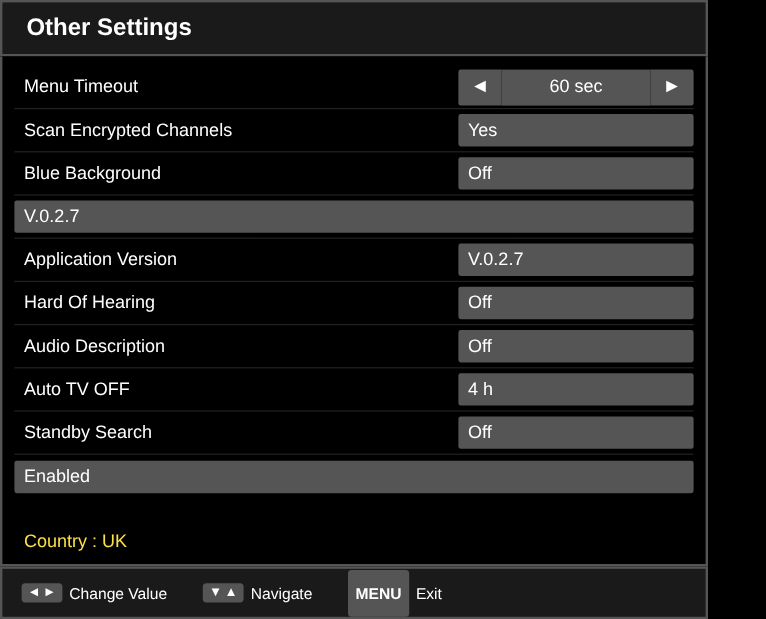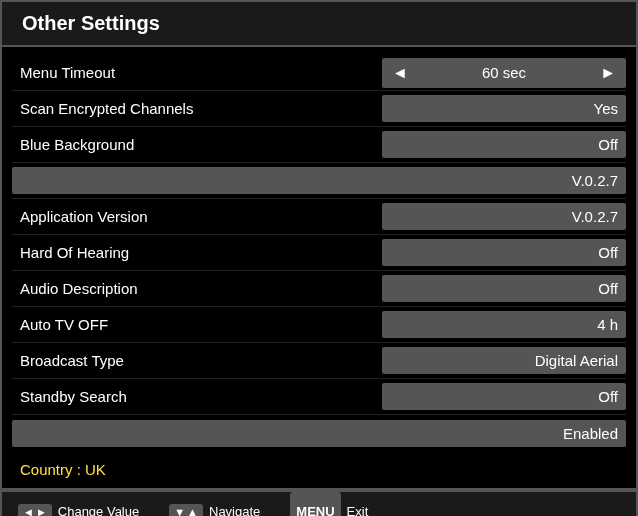--- a/index.html
+++ b/index.html
@@ -6,21 +6,21 @@
     body {
       width: 638px;
       height: 516px;
       background: #000;
       font-family: Arial, sans-serif;
       color: #fff;
       overflow: hidden;
     }
 
     .outer {
-      width: 638px;
+      width: 590px;
       height: 516px;
       display: flex;
       flex-direction: column;
     }
 
     
     .title-bar {
       background: #1a1a1a;
       border: 2px solid #555;
       border-bottom: 2px solid #555;
@@ -71,21 +71,21 @@
       flex: 1;
       display: flex;
       align-items: center;
     }
 
     .setting-value {
       flex: 1;
       background: #555;
       color: #fff;
       font-size: 15px;
-      text-align: right;
+      text-align: left;
       padding: 5px 8px;
       border-radius: 2px;
     }
 
     
     .menu-timeout-wrap {
       flex: 1;
       display: flex;
       align-items: center;
     }
@@ -230,26 +230,20 @@
         <div class="setting-row">
           <div class="setting-label">Audio Description</div>
           <div class="setting-value-wrap">
             <div class="setting-value">Off</div>
           </div>
         </div>
         <div class="setting-row">
           <div class="setting-label">Auto TV OFF</div>
           <div class="setting-value-wrap">
             <div class="setting-value">4 h</div>
-          </div>
-        </div>
-        <div class="setting-row">
-          <div class="setting-label">Broadcast Type</div>
-          <div class="setting-value-wrap">
-            <div class="setting-value">Digital Aerial</div>
           </div>
         </div>
         <div class="setting-row">
           <div class="setting-label">Standby Search</div>
           <div class="setting-value-wrap">
             <div class="setting-value">Off</div>
           </div>
         </div>
         <div class="setting-row">
           <div class="setting-value-wrap">

